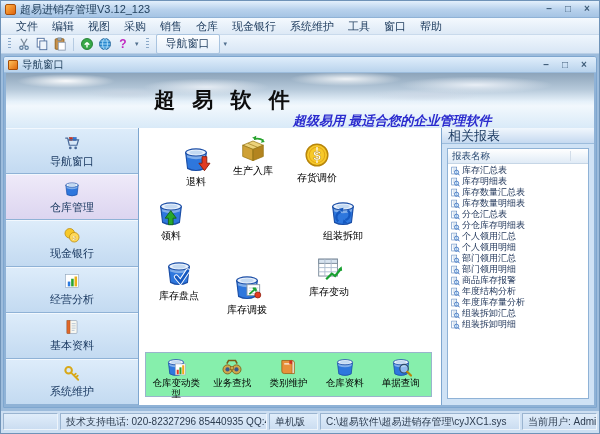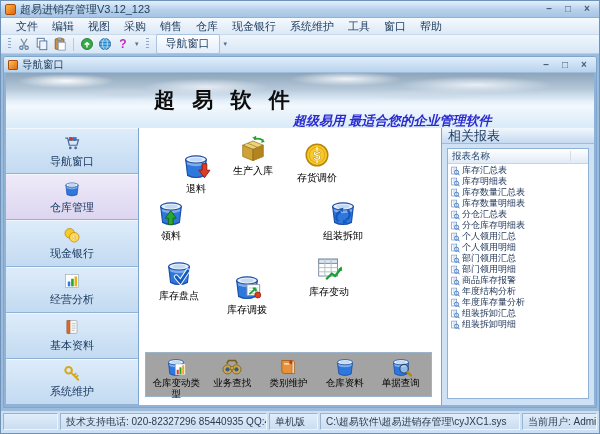--- a/index.html
+++ b/index.html
@@ -79,32 +79,32 @@
   .side-item.selected { background:linear-gradient(#efeaf9,#dcd5f0); }
   .side-item .ic { width:18px; height:18px; }
   .side-item .ic svg { width:18px; height:18px; }
 
   
   .main { flex:1; position:relative; background:#fff; min-width:0; }
   .shortcut { position:absolute; width:56px; display:flex; flex-direction:column; align-items:center;
     gap:1px; text-align:center; font-size:10px; color:#000; cursor:default; }
   .shortcut .ic { width:30px; height:30px; }
   .shortcut .ic svg { width:30px; height:30px; }
-  .shortcut:nth-of-type(1){ left:29px;  top:23px; }
+  .shortcut:nth-of-type(1){ left:29px;  top:16px; }
   .shortcut:nth-of-type(2){ left:86px;  top:5px;  }
   .shortcut:nth-of-type(3){ left:150px; top:12px; }
   .shortcut:nth-of-type(4){ left:4px;   top:70px; }
   .shortcut:nth-of-type(5){ left:176px; top:70px; }
   .shortcut:nth-of-type(6){ left:12px;  top:130px;}
   .shortcut:nth-of-type(7){ left:80px;  top:144px;}
   .shortcut:nth-of-type(8){ left:162px; top:126px;}
 
   .bottom-box { position:absolute; left:6px; right:9px; bottom:8px; height:45px;
     border:1px solid #9ab4cc; display:flex; align-items:flex-start; justify-content:space-evenly;
-    padding-top:3px; background:#a3a3a3; }
+    padding-top:3px; background:#86efac; }
   .box-item { width:52px; display:flex; flex-direction:column; align-items:center;
     font-size:9.5px; line-height:1.15; text-align:center; color:#000; cursor:default; }
   .box-item .ic { width:22px; height:22px; }
   .box-item .ic svg { width:22px; height:22px; }
 
   
   .rightpanel { width:153px; flex:0 0 153px; display:flex; flex-direction:column;
     background:#cfe2f5; border-left:1px solid #7ea6cf; min-height:0; }
   .rp-header { height:16px; flex:0 0 16px; display:flex; align-items:center; padding:0 6px;
     background:linear-gradient(#f1f7fd,#c5d9f0); border-bottom:1px solid #9cbcdc;

